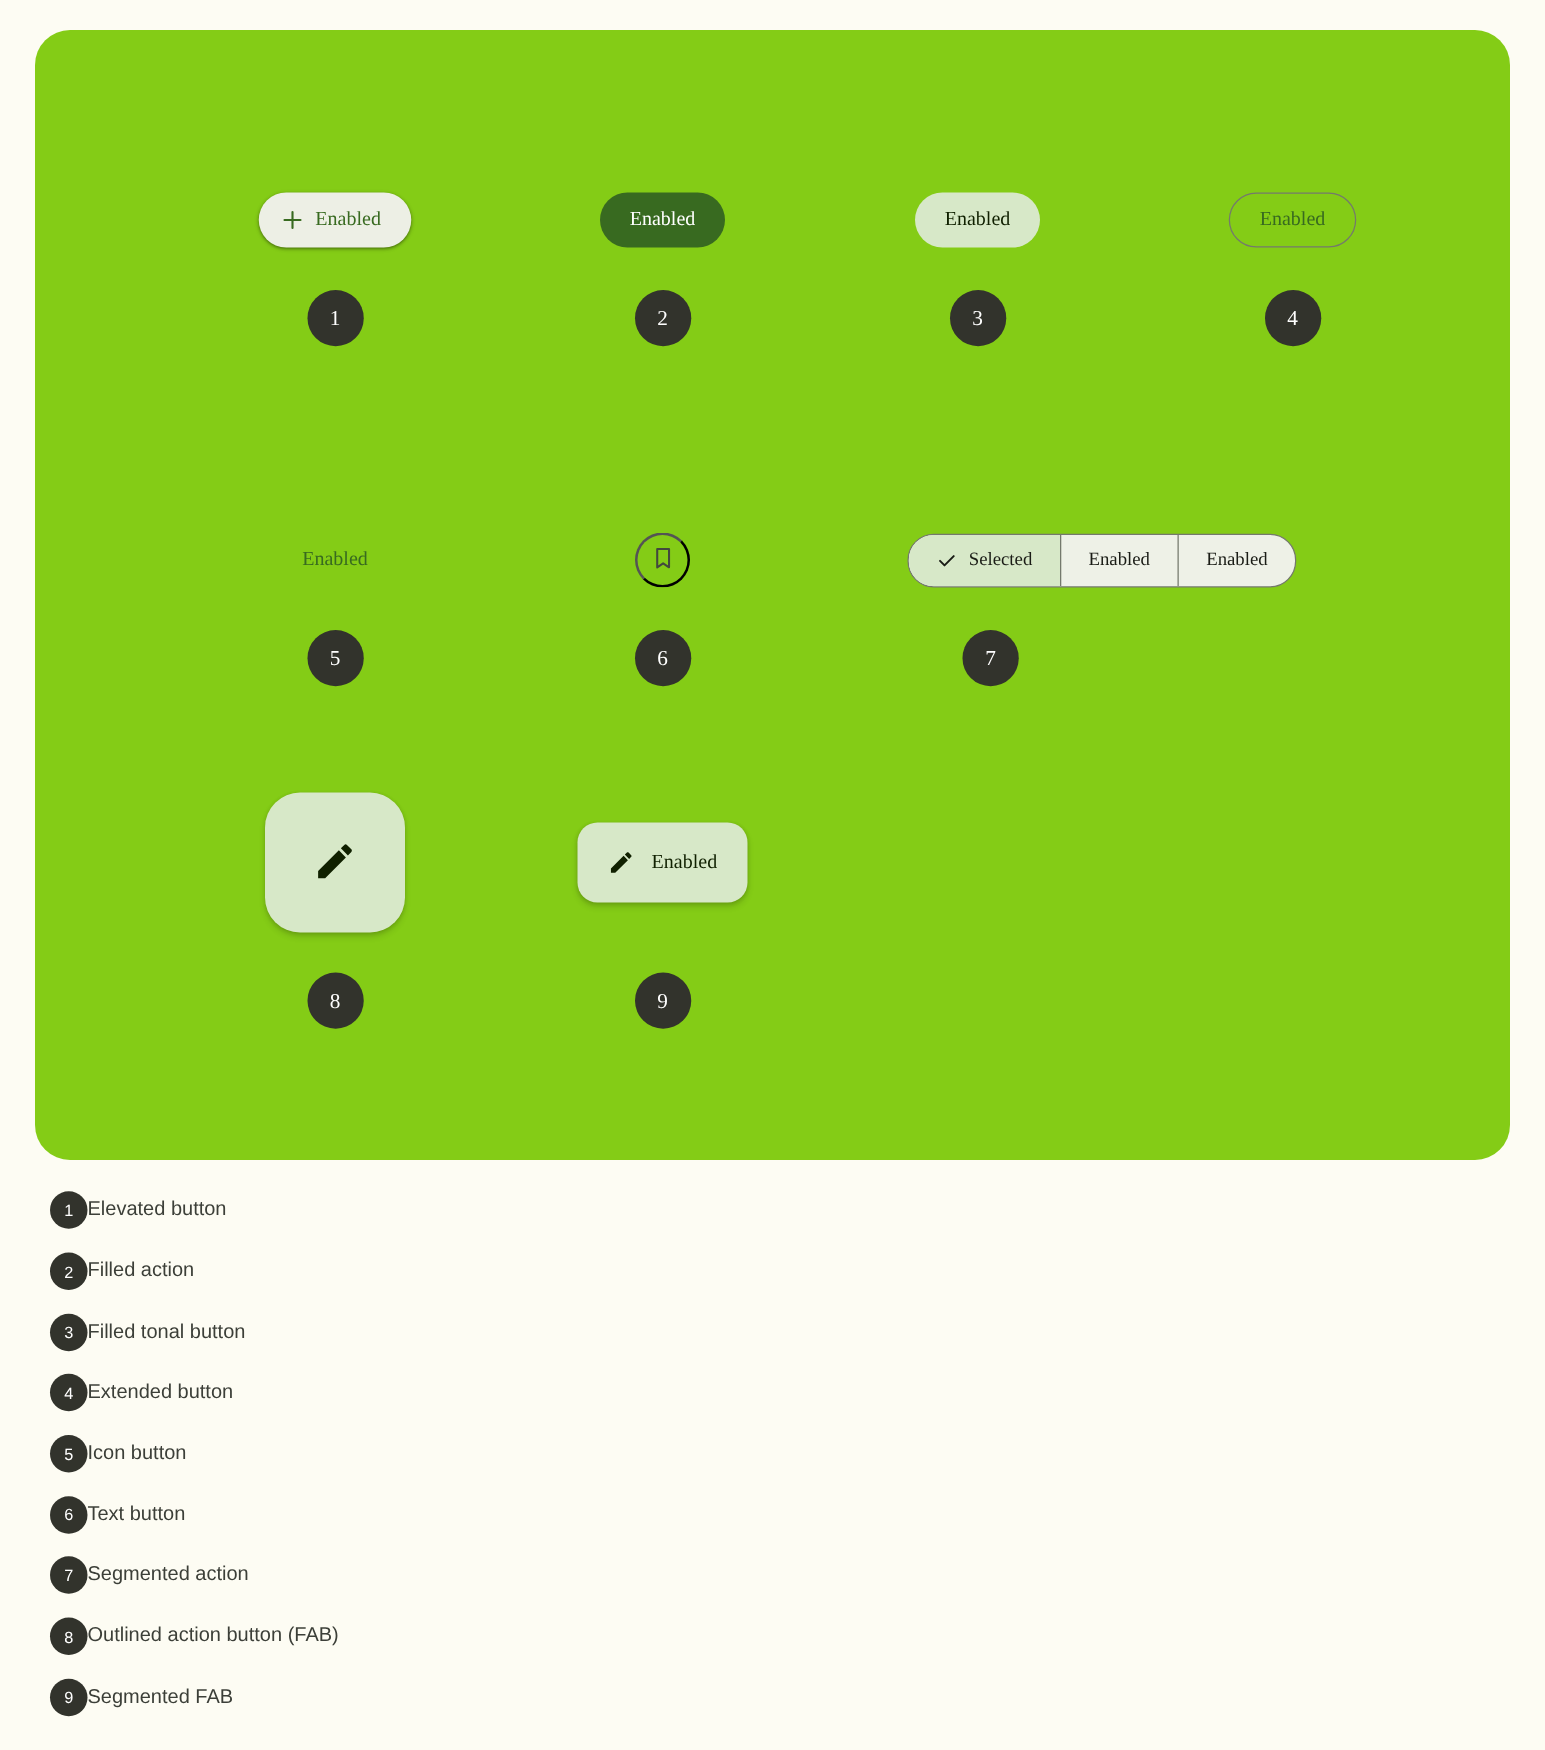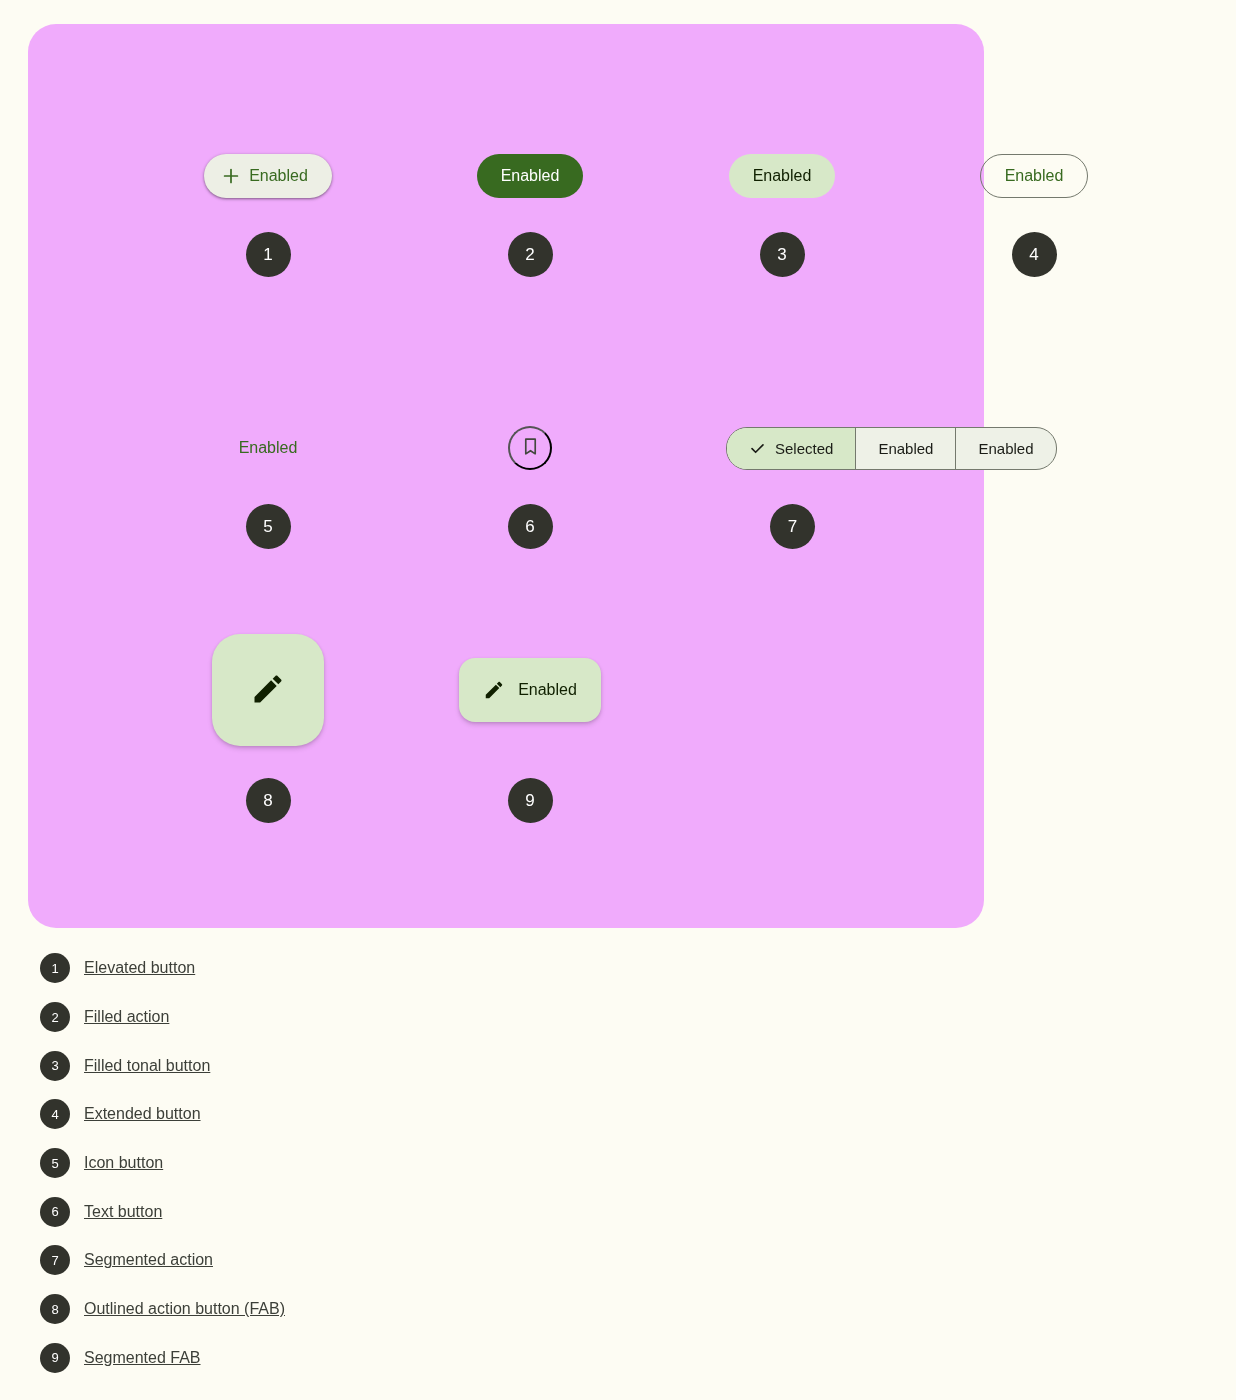--- a/index.html
+++ b/index.html
@@ -19,24 +19,25 @@
     position: relative;
     width: 1236px;
     height: 1400px;
   }
 
   
   .showcase {
     position: absolute;
     left: 28px;
     top: 24px;
-    width: 956px;
+    width: 1180px;
     height: 904px;
-    background: #f0abfc;
+    background: #84cc16;
     border-radius: 28px;
+    font-family: Liberation Serif, serif;
   }
 
   
   .spec { position: absolute; }
 
   .col1 { left: 148px; }
   .col2 { left: 410px; }
   .col3 { left: 662px; }
   .col4 { left: 914px; }
 
@@ -219,24 +220,22 @@
     border-radius: 50%;
     background: #32332c;
     color: #ffffff;
     font-size: 13px;
     display: flex;
     align-items: center;
     justify-content: center;
     line-height: 1;
   }
   .legend-label {
-    margin-left: 14px;
     font-size: 16px;
     color: #3c3f38;
-    text-decoration: underline;
   }
 </style>
 </head>
 <body>
 
 <div class="stage">
 
   <div class="showcase">
 
     <div class="cell col1 rowA">

